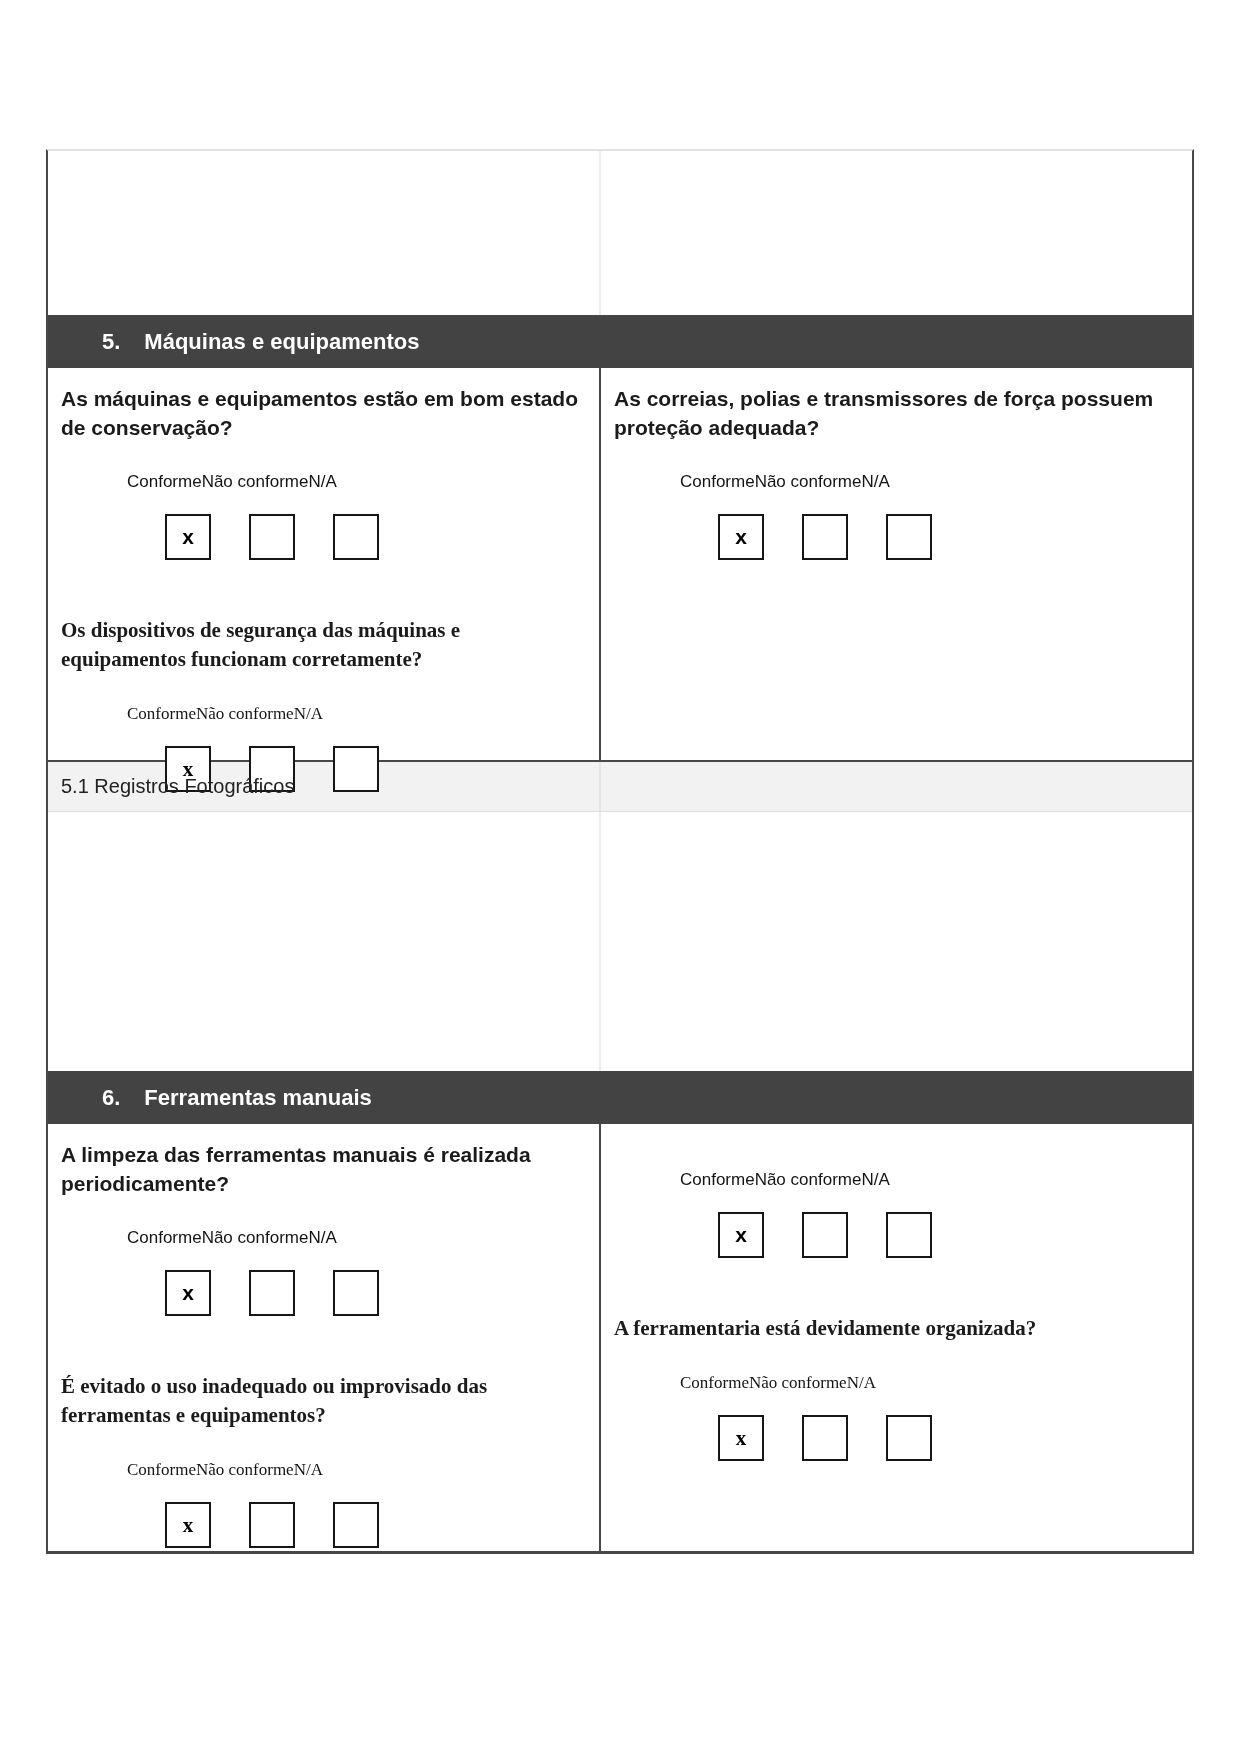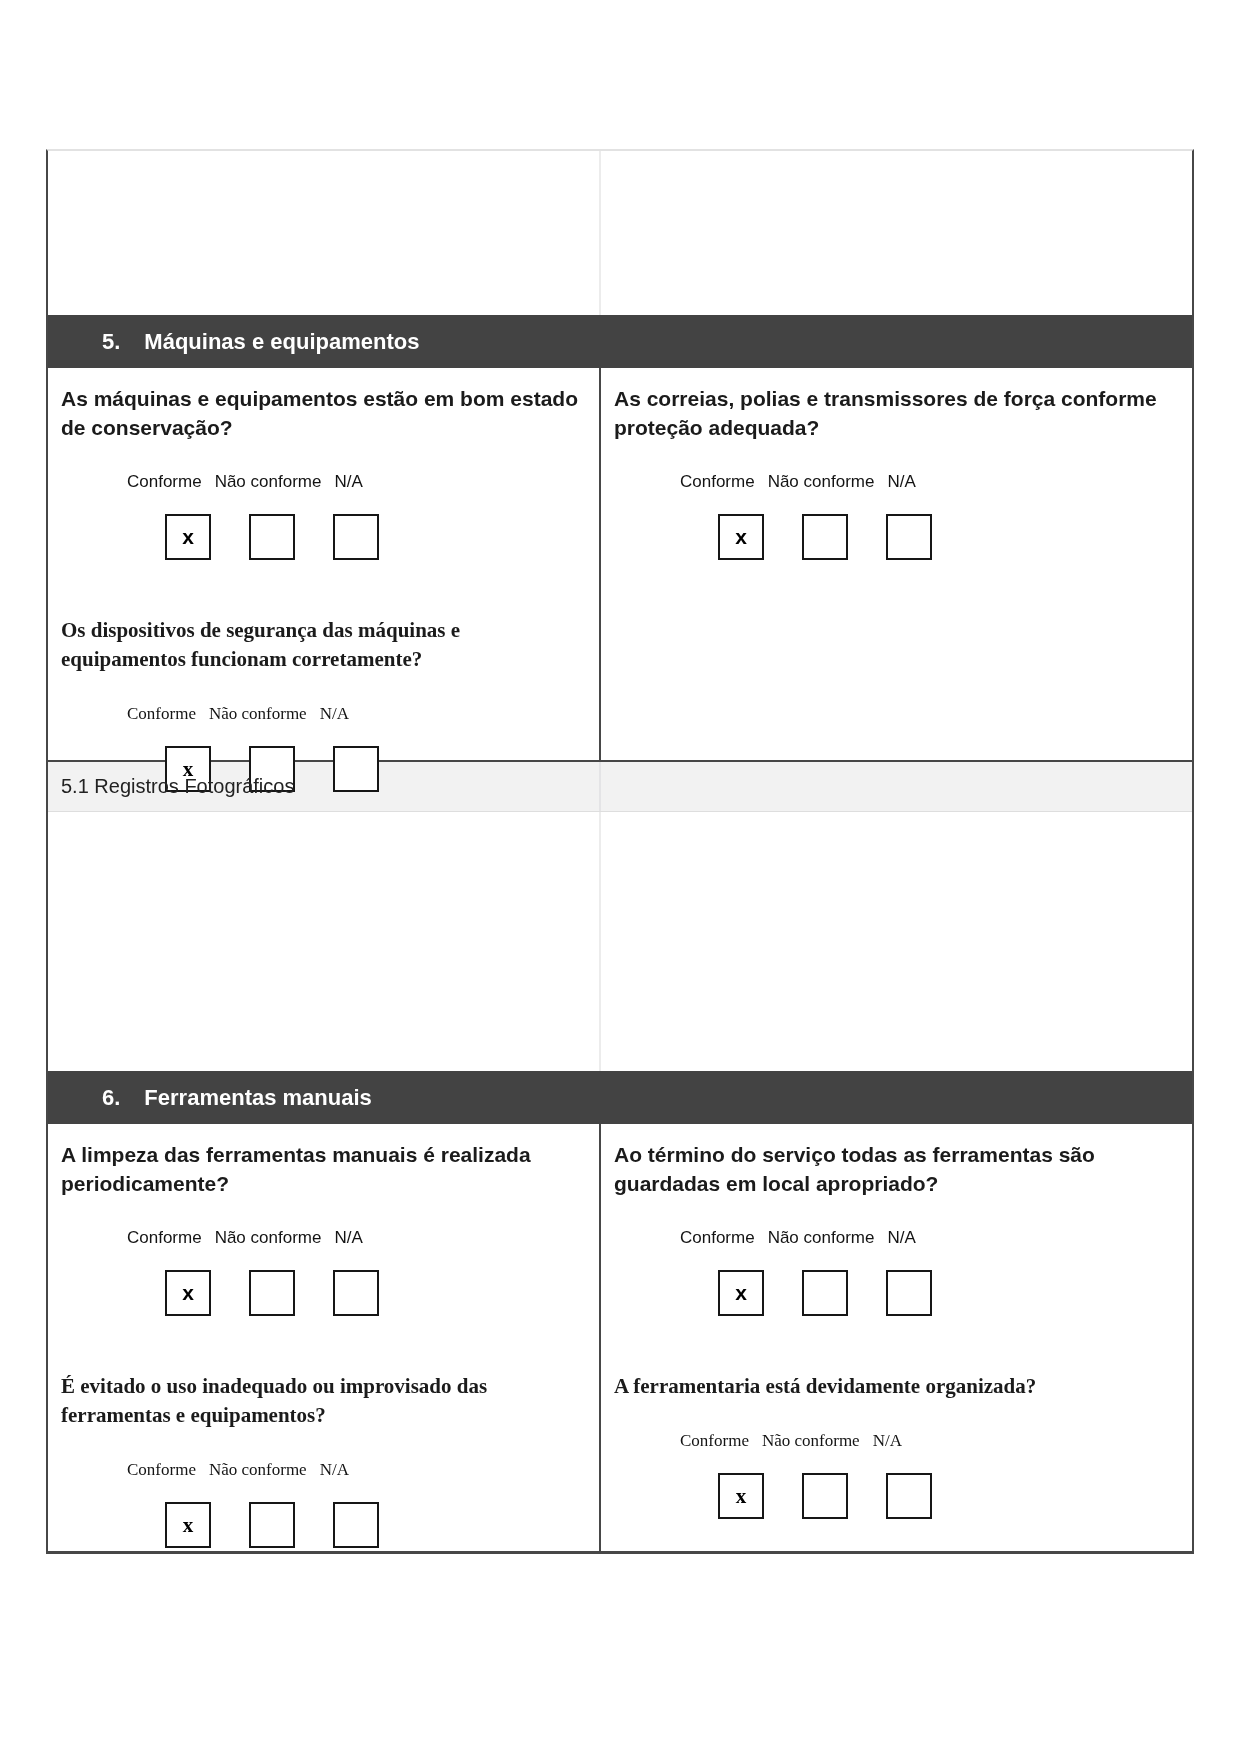--- a/index.html
+++ b/index.html
@@ -43,21 +43,21 @@
   .section-number{margin-right:24px;}
   .q-row .cell-left{border-right:2px solid var(--border-dark);}
   .q-row-5{height:392px;}
   .q-row-6{height:427px;}
   .q-cell{padding:16px 14px 0 13px;}
   .q-text{
     font-weight:bold;font-size:21px;line-height:29px;color:var(--text-color);
   }
   .q-block + .q-block{margin-top:56px;font-family:Liberation Serif, serif;}
   .opt-labels{
-    display:flex;gap:13px;margin:30px 0 0 66px;
+    display:flex;margin:30px 0 0 66px;
     font-size:17px;color:#141414;white-space:nowrap;
   }
   .boxes{display:flex;gap:38px;margin:22px 0 0 104px;}
   .checkbox{
     width:46px;height:46px;background:#ffffff;
     border:2px solid var(--checkbox-border);
     display:flex;align-items:center;justify-content:center;
   }
   .mark{font-weight:bold;font-size:21px;color:#000;}
   .subsection-row{
@@ -120,21 +120,21 @@
               </div>
             <div class="checkbox"></div>
             <div class="checkbox"></div>
           </div>
         </div>
 
       </div>
       <div class="cell-right q-cell">
 
         <div class="q-block">
-          <p class="q-text">As correias, polias e transmissores de força conforme proteção adequada?</p>
+          <p class="q-text">As correias, polias e transmissores de força possuem proteção adequada?</p>
           <div class="opt-labels">
             <span>Conforme</span>
             <span>Não conforme</span>
             <span>N/A</span>
           </div>
           <div class="boxes">
             <div class="checkbox">
                 <span class="mark">x</span>
               </div>
             <div class="checkbox"></div>
@@ -194,21 +194,20 @@
               </div>
             <div class="checkbox"></div>
             <div class="checkbox"></div>
           </div>
         </div>
 
       </div>
       <div class="cell-right q-cell">
 
         <div class="q-block">
-          <p class="q-text">Ao término do serviço todas as ferramentas são guardadas em local apropriado?</p>
           <div class="opt-labels">
             <span>Conforme</span>
             <span>Não conforme</span>
             <span>N/A</span>
           </div>
           <div class="boxes">
             <div class="checkbox">
                 <span class="mark">x</span>
               </div>
             <div class="checkbox"></div>

